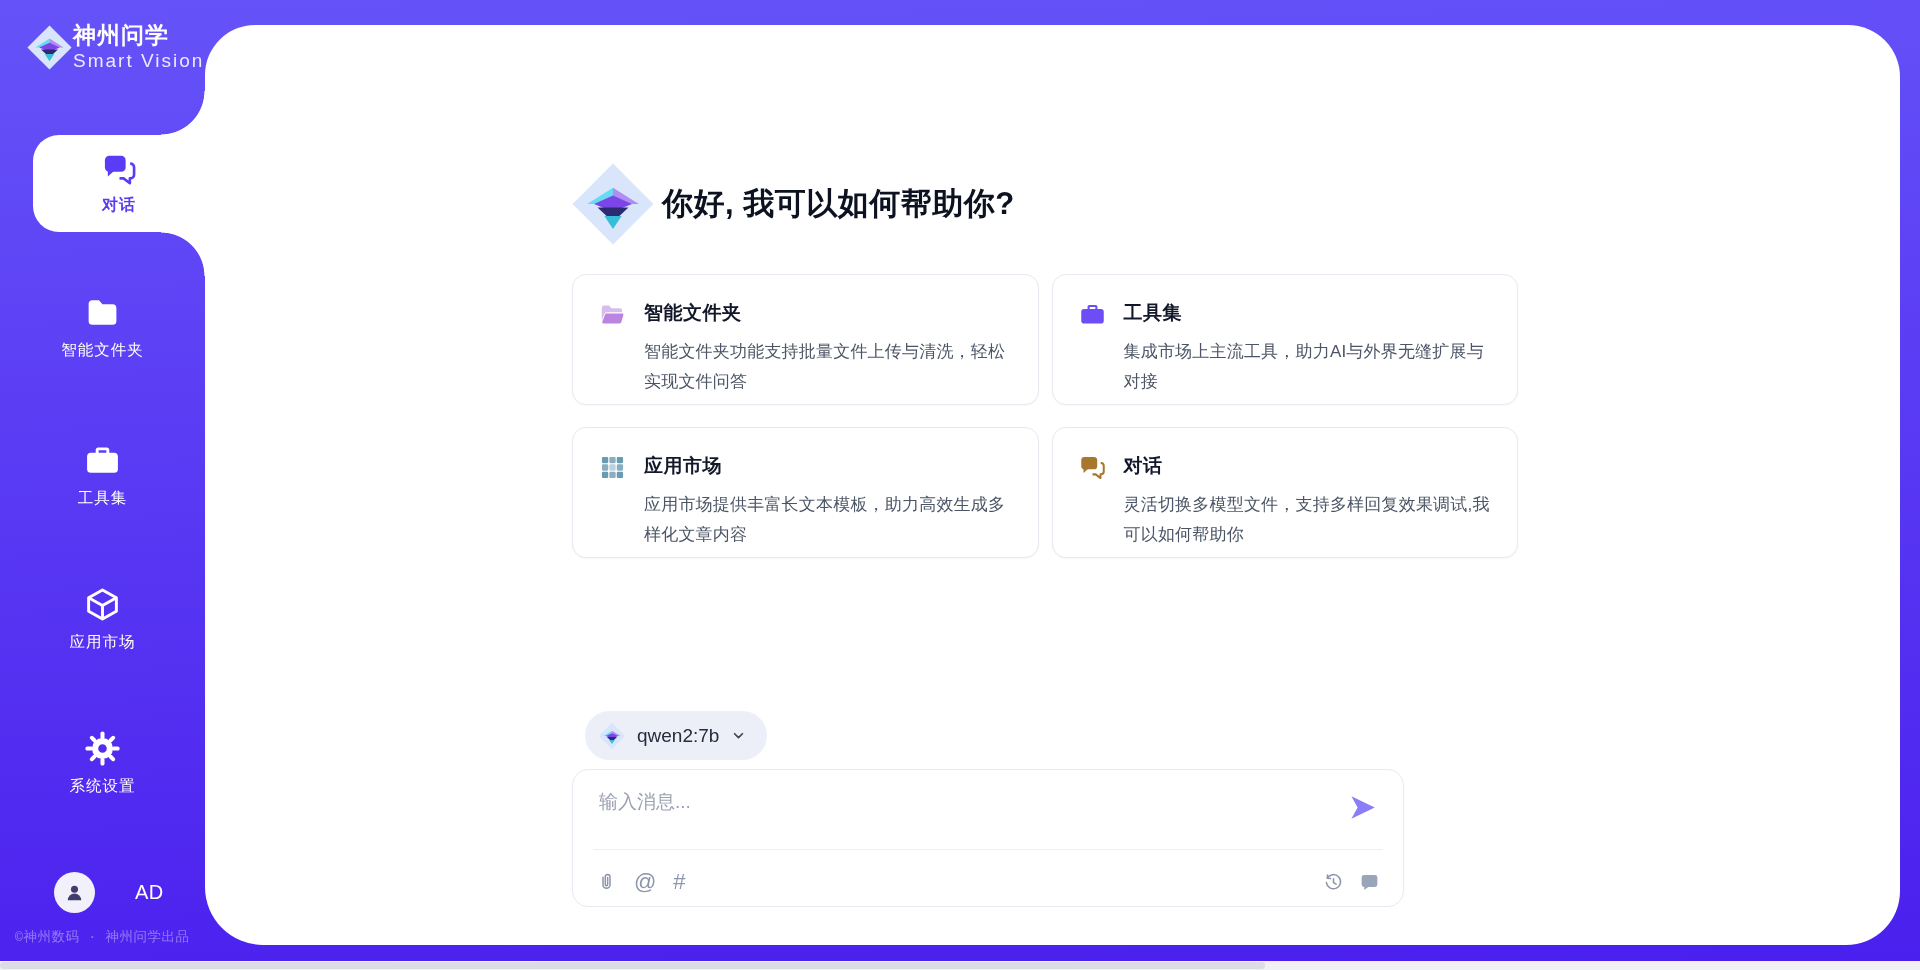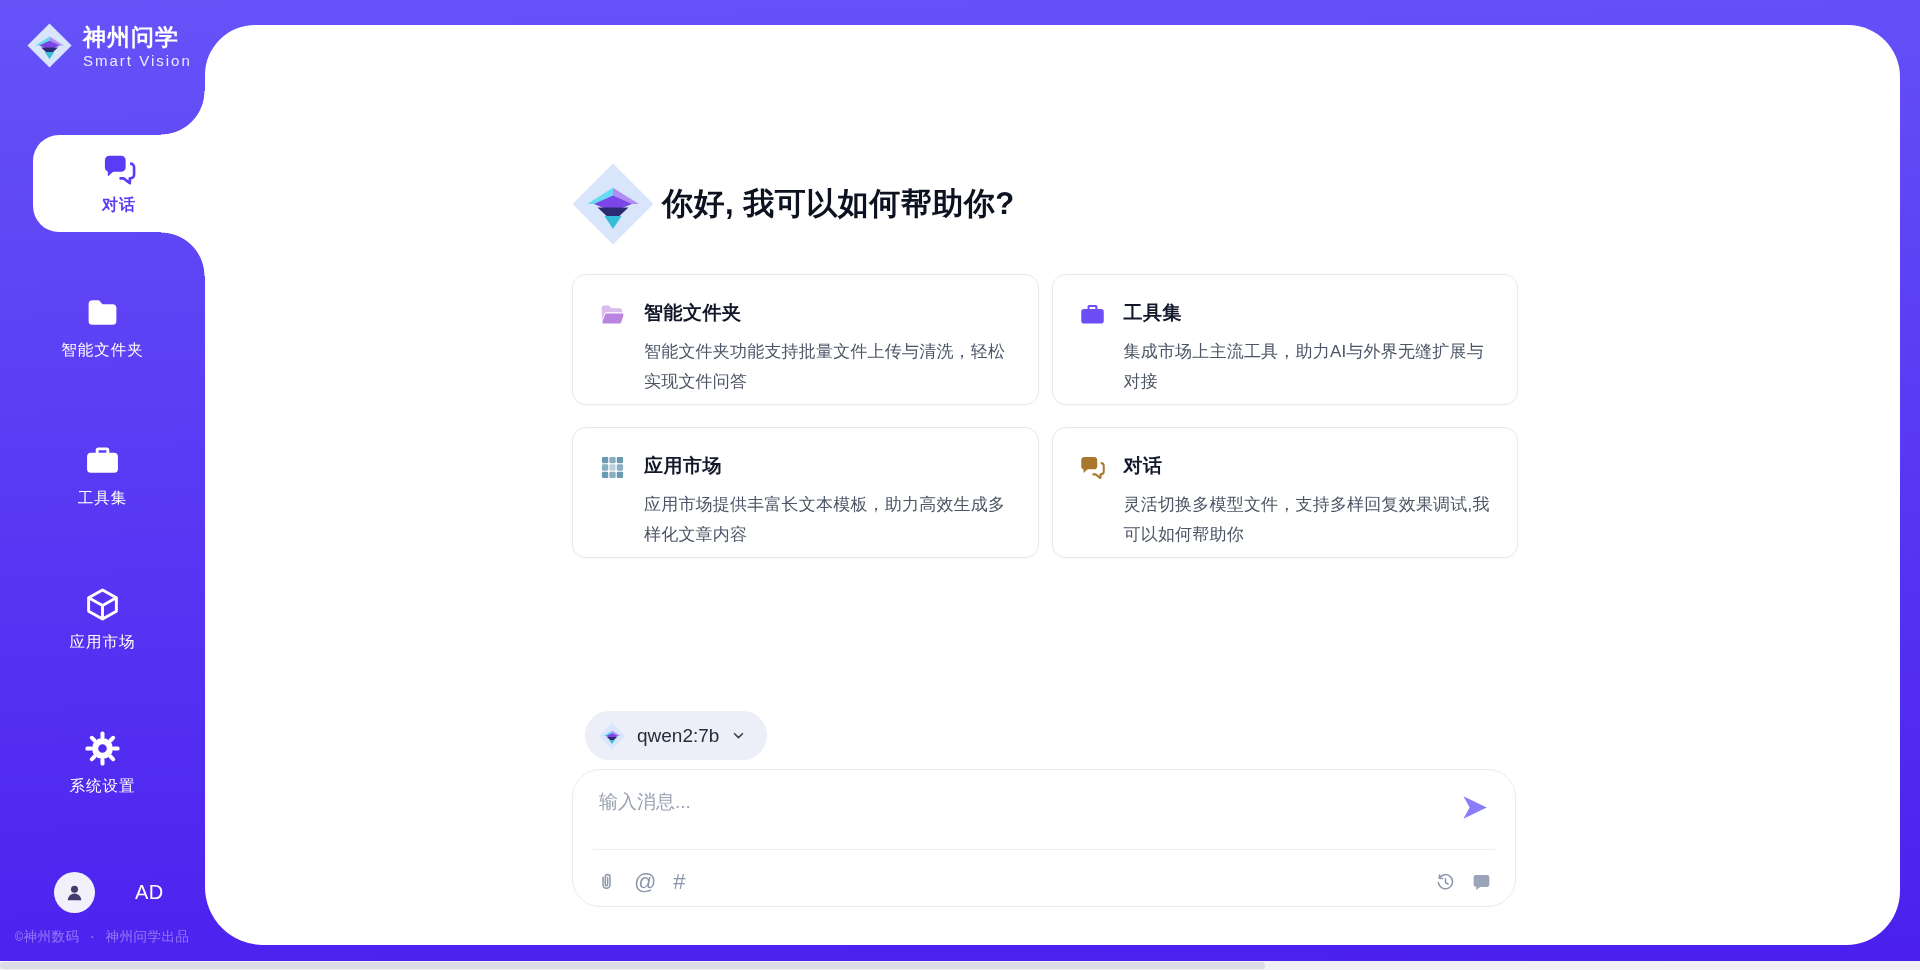--- a/index.html
+++ b/index.html
@@ -13,24 +13,24 @@
   button{background:none;border:none;padding:0;cursor:pointer;font-family:inherit;}
 
   
   .panel{
     position:absolute;left:205px;top:25px;right:20px;bottom:25px;
     background:#ffffff;border-radius:50px 52px 54px 58px;
   }
 
   
   .sidebar{position:absolute;left:0;top:0;width:205px;height:100%;}
-  .brand{position:absolute;left:26px;top:22px;display:flex;align-items:flex-end;gap:10px;}
+  .brand{position:absolute;left:26px;top:22px;display:flex;align-items:center;}
   .brand-logo{width:47px;height:47px;}
   .brand-name{color:#fff;font-size:23px;font-weight:700;letter-spacing:1px;line-height:1.15;}
-  .brand-sub{color:rgba(255,255,255,.88);font-size:15px;letter-spacing:2px;margin-top:2px;}
+  .brand-sub{color:rgba(255,255,255,.88);font-size:19px;letter-spacing:2px;margin-top:2px;}
 
   .nav-item{
     position:absolute;left:0;width:205px;display:flex;flex-direction:column;
     align-items:center;gap:9px;color:#fff;cursor:pointer;box-sizing:border-box;
   }
   .nav-item .nav-icon{width:37px;height:37px;color:#fff;}
   .nav-item span{font-size:15.5px;letter-spacing:1px;}
 
   .nav-item.active{
     left:33px;width:172px;top:135px;height:97px;justify-content:center;gap:8px;
@@ -81,22 +81,22 @@
     position:absolute;left:585px;top:711px;height:49px;border-radius:25px;
     background:#edeff8;display:inline-flex;align-items:center;gap:11px;
     padding:0 20px 0 13px;cursor:pointer;
   }
   .model-pill .pill-logo{width:28px;height:28px;}
   .model-pill span{font-size:19px;color:#262c3b;}
   .model-pill .chev{width:17px;height:17px;color:#3f4656;}
 
   
   .composer{
-    position:absolute;left:572px;top:769px;width:944px;height:138px;box-sizing:border-box;
-    background:#fff;border:1.5px solid #e8eaf2;border-radius:28px;
+    position:absolute;left:572px;top:769px;width:832px;height:138px;box-sizing:border-box;
+    background:#fff;border:1.5px solid #e8eaf2;border-radius:16px;
   }
   .composer textarea{
     position:absolute;left:24px;top:17px;right:74px;height:52px;border:none;outline:none;
     resize:none;font-size:19px;color:#333a48;background:transparent;font-family:inherit;
   }
   .composer textarea::placeholder{color:#9aa2b2;}
   .send-btn{position:absolute;right:22px;top:20px;width:34px;height:34px;}
   .send-btn svg{width:31px;height:31px;color:#8b7cf8;}
   .composer-divider{position:absolute;left:20px;right:20px;top:79px;border-top:1px solid #edeff4;}
   .tools-left{position:absolute;left:23px;bottom:13px;display:flex;align-items:center;gap:17px;}

